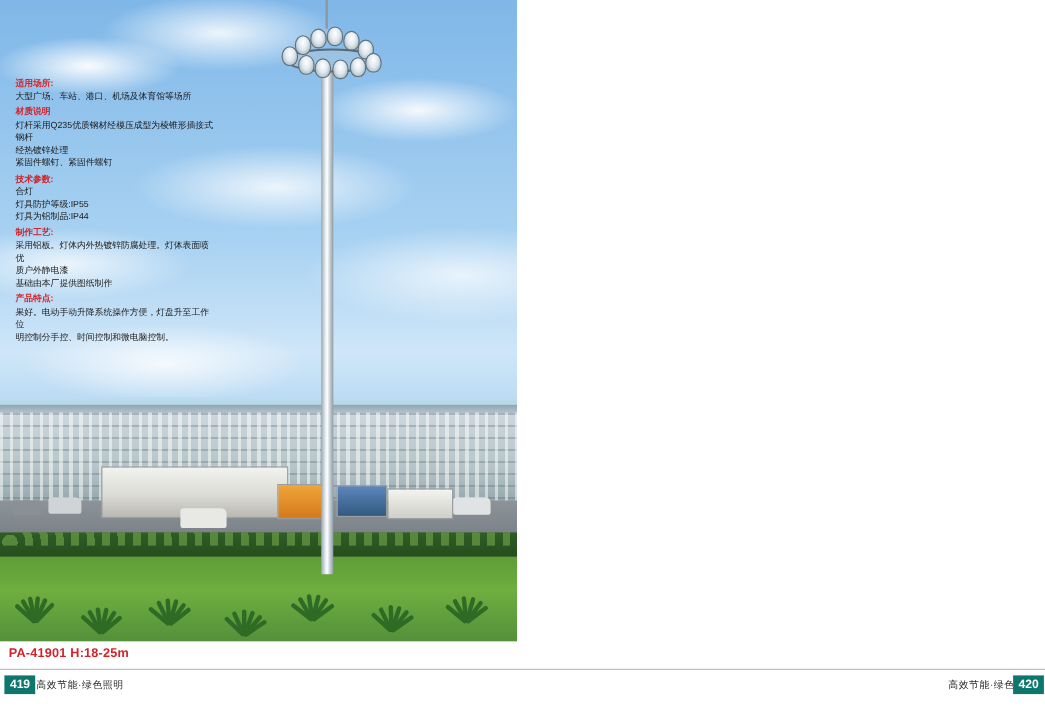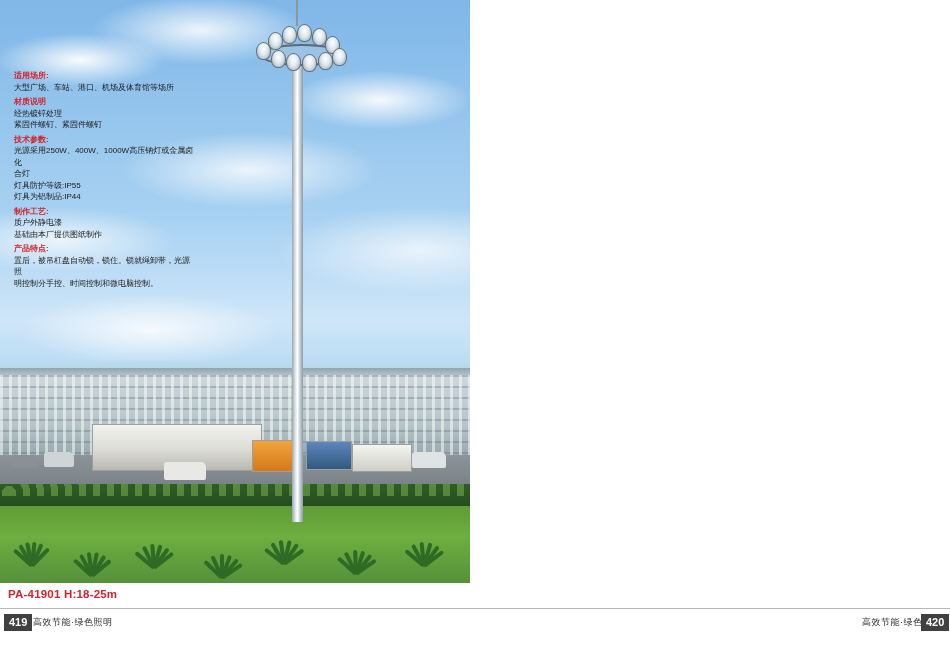--- a/index.html
+++ b/index.html
@@ -220,21 +220,21 @@
     background: #ffffff;
   }
   .footer-rule {
     position: absolute;
     left: 0; top: 0; width: 950px; height: 1px;
     background: #b9b9b9;
   }
   .pagenum {
     position: absolute;
     top: 6px;
-    background: #404040;
+    background: #0f766e;
     color: #ffffff;
     font-size: 11px;
     font-weight: bold;
     padding: 2px 5px 3px 5px;
     line-height: 12px;
   }
   .pagenum.left { left: 4px; }
   .pagenum.right { left: 921px; }
   .foot-text {
     position: absolute;
@@ -352,35 +352,36 @@
         <div class="lamp" style="left:34px; top:31px;"></div>
         <div class="lamp" style="left:19px; top:28px;"></div>
       </div>
     </div>
 
     <div class="text-block">
       <p class="hdr">适用场所:</p>
       <p>大型广场、车站、港口、机场及体育馆等场所</p>
 
       <p class="hdr">材质说明</p>
+      <p>灯杆采用Q235优质钢材经模压成型为棱锥形插接式钢杆</p>
       <p>经热镀锌处理</p>
       <p>紧固件螺钉、紧固件螺钉</p>
 
       <p class="hdr">技术参数:</p>
-      <p>光源采用250W、400W、1000W高压钠灯或金属卤化</p>
       <p>合灯</p>
       <p>灯具防护等级:IP55</p>
       <p>灯具为铝制品:IP44</p>
 
       <p class="hdr">制作工艺:</p>
+      <p>采用铝板。灯体内外热镀锌防腐处理。灯体表面喷优</p>
       <p>质户外静电漆</p>
       <p>基础由本厂提供图纸制作</p>
 
       <p class="hdr">产品特点:</p>
-      <p>置后，被吊杠盘自动锁，锁住。锁就绳卸带，光源照</p>
+      <p>果好。电动手动升降系统操作方便，灯盘升至工作位</p>
       <p>明控制分手控、时间控制和微电脑控制。</p>
     </div>
 
     <div class="caption cap-41901">PA-41901  H:18-25m</div>
   </div>
 
   <div class="gutter"></div>
 
   <div class="right-page">
 

